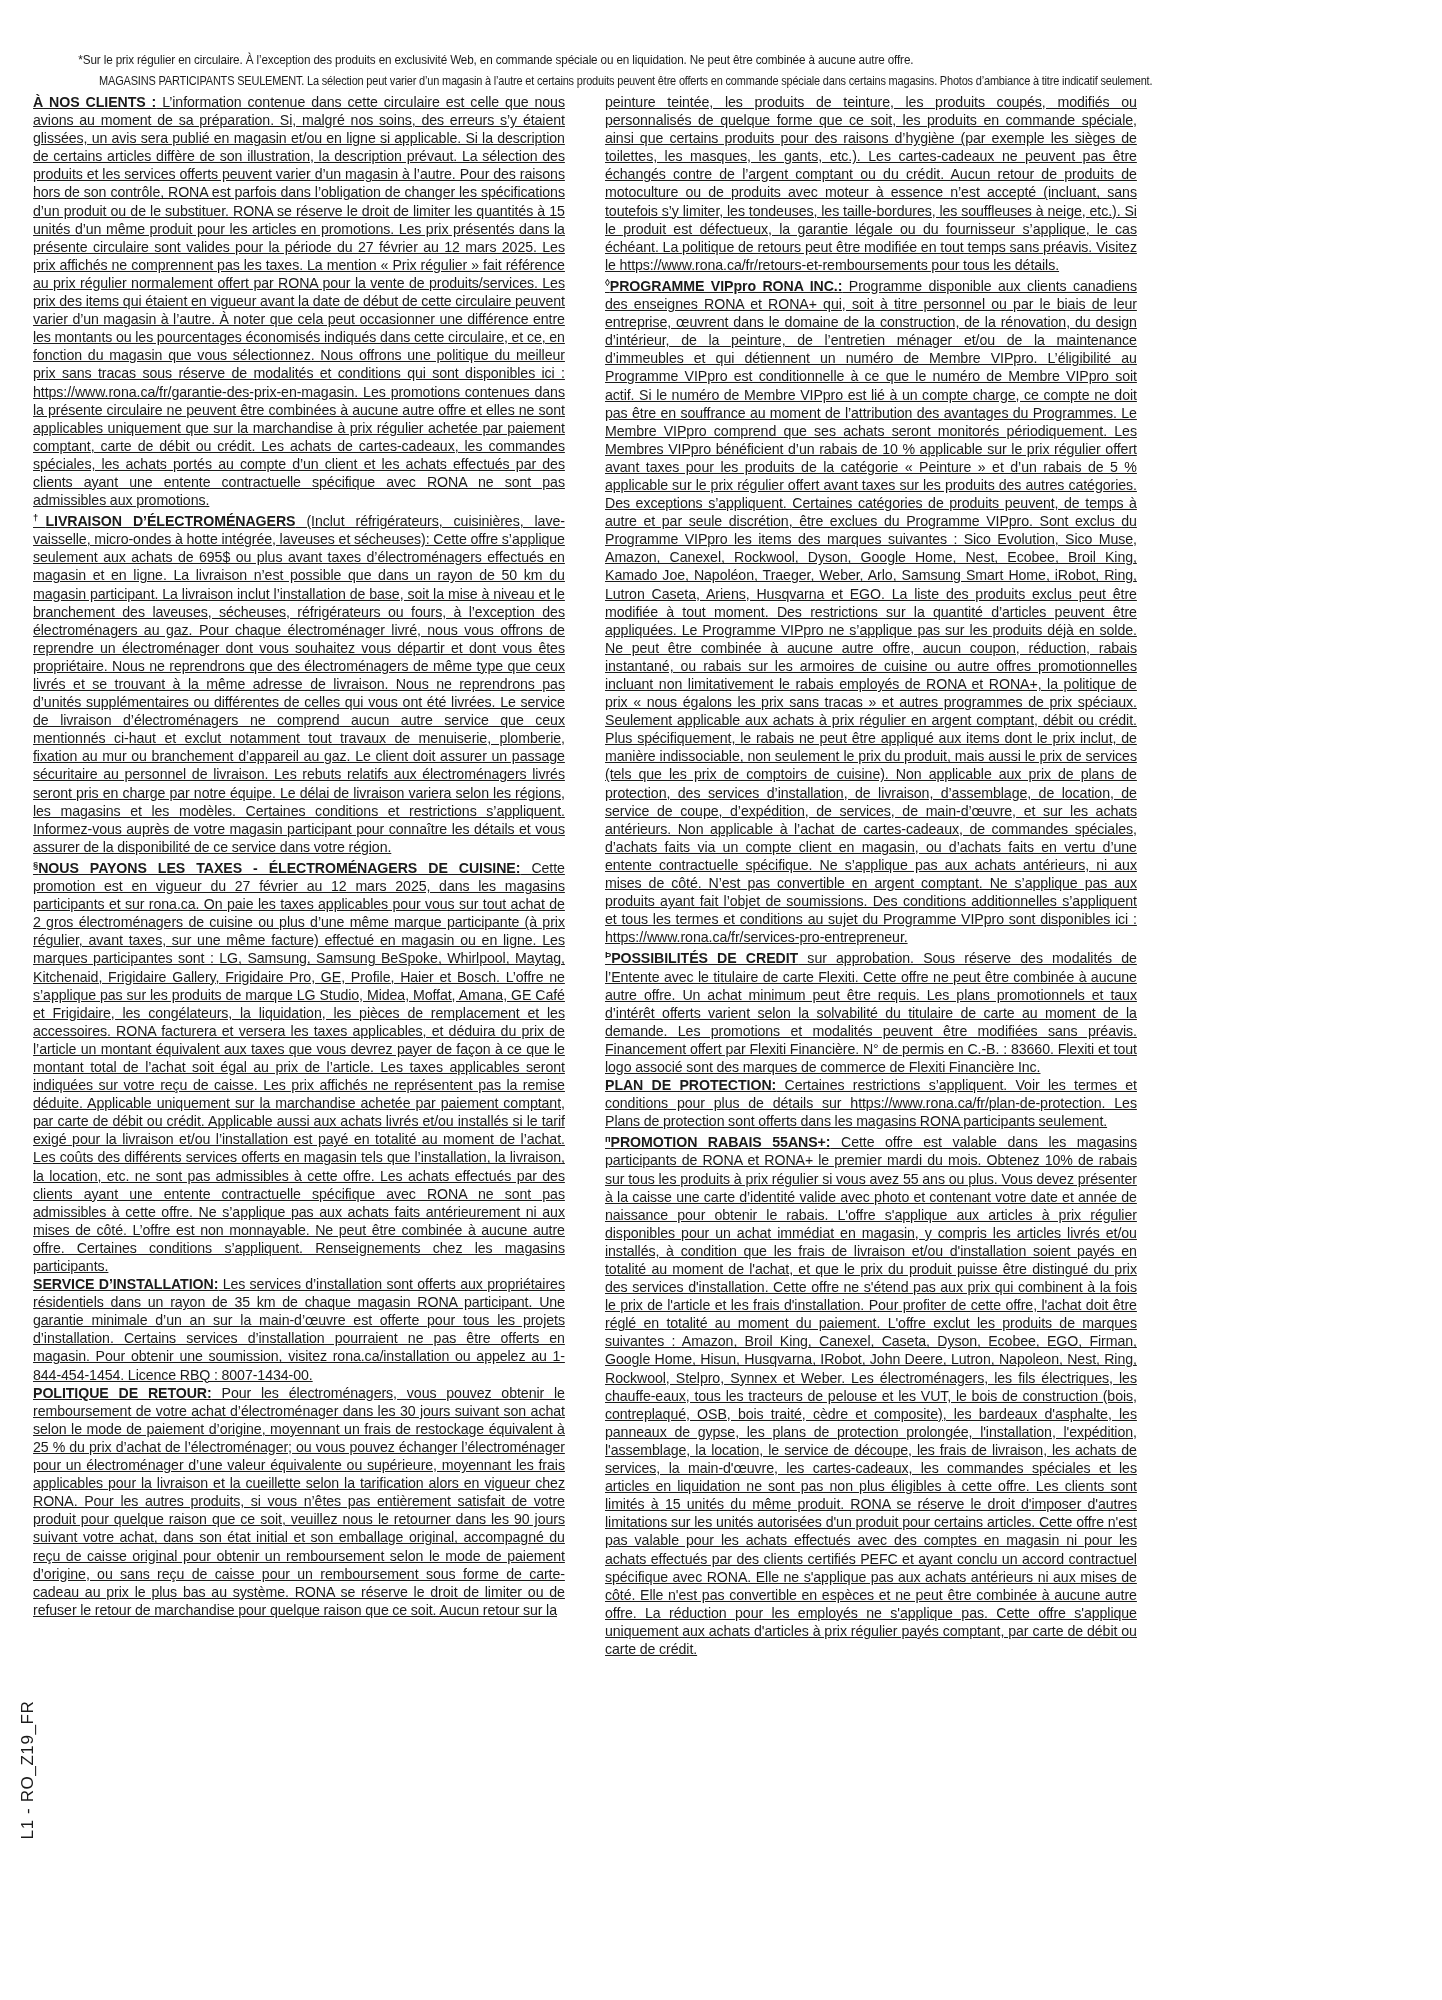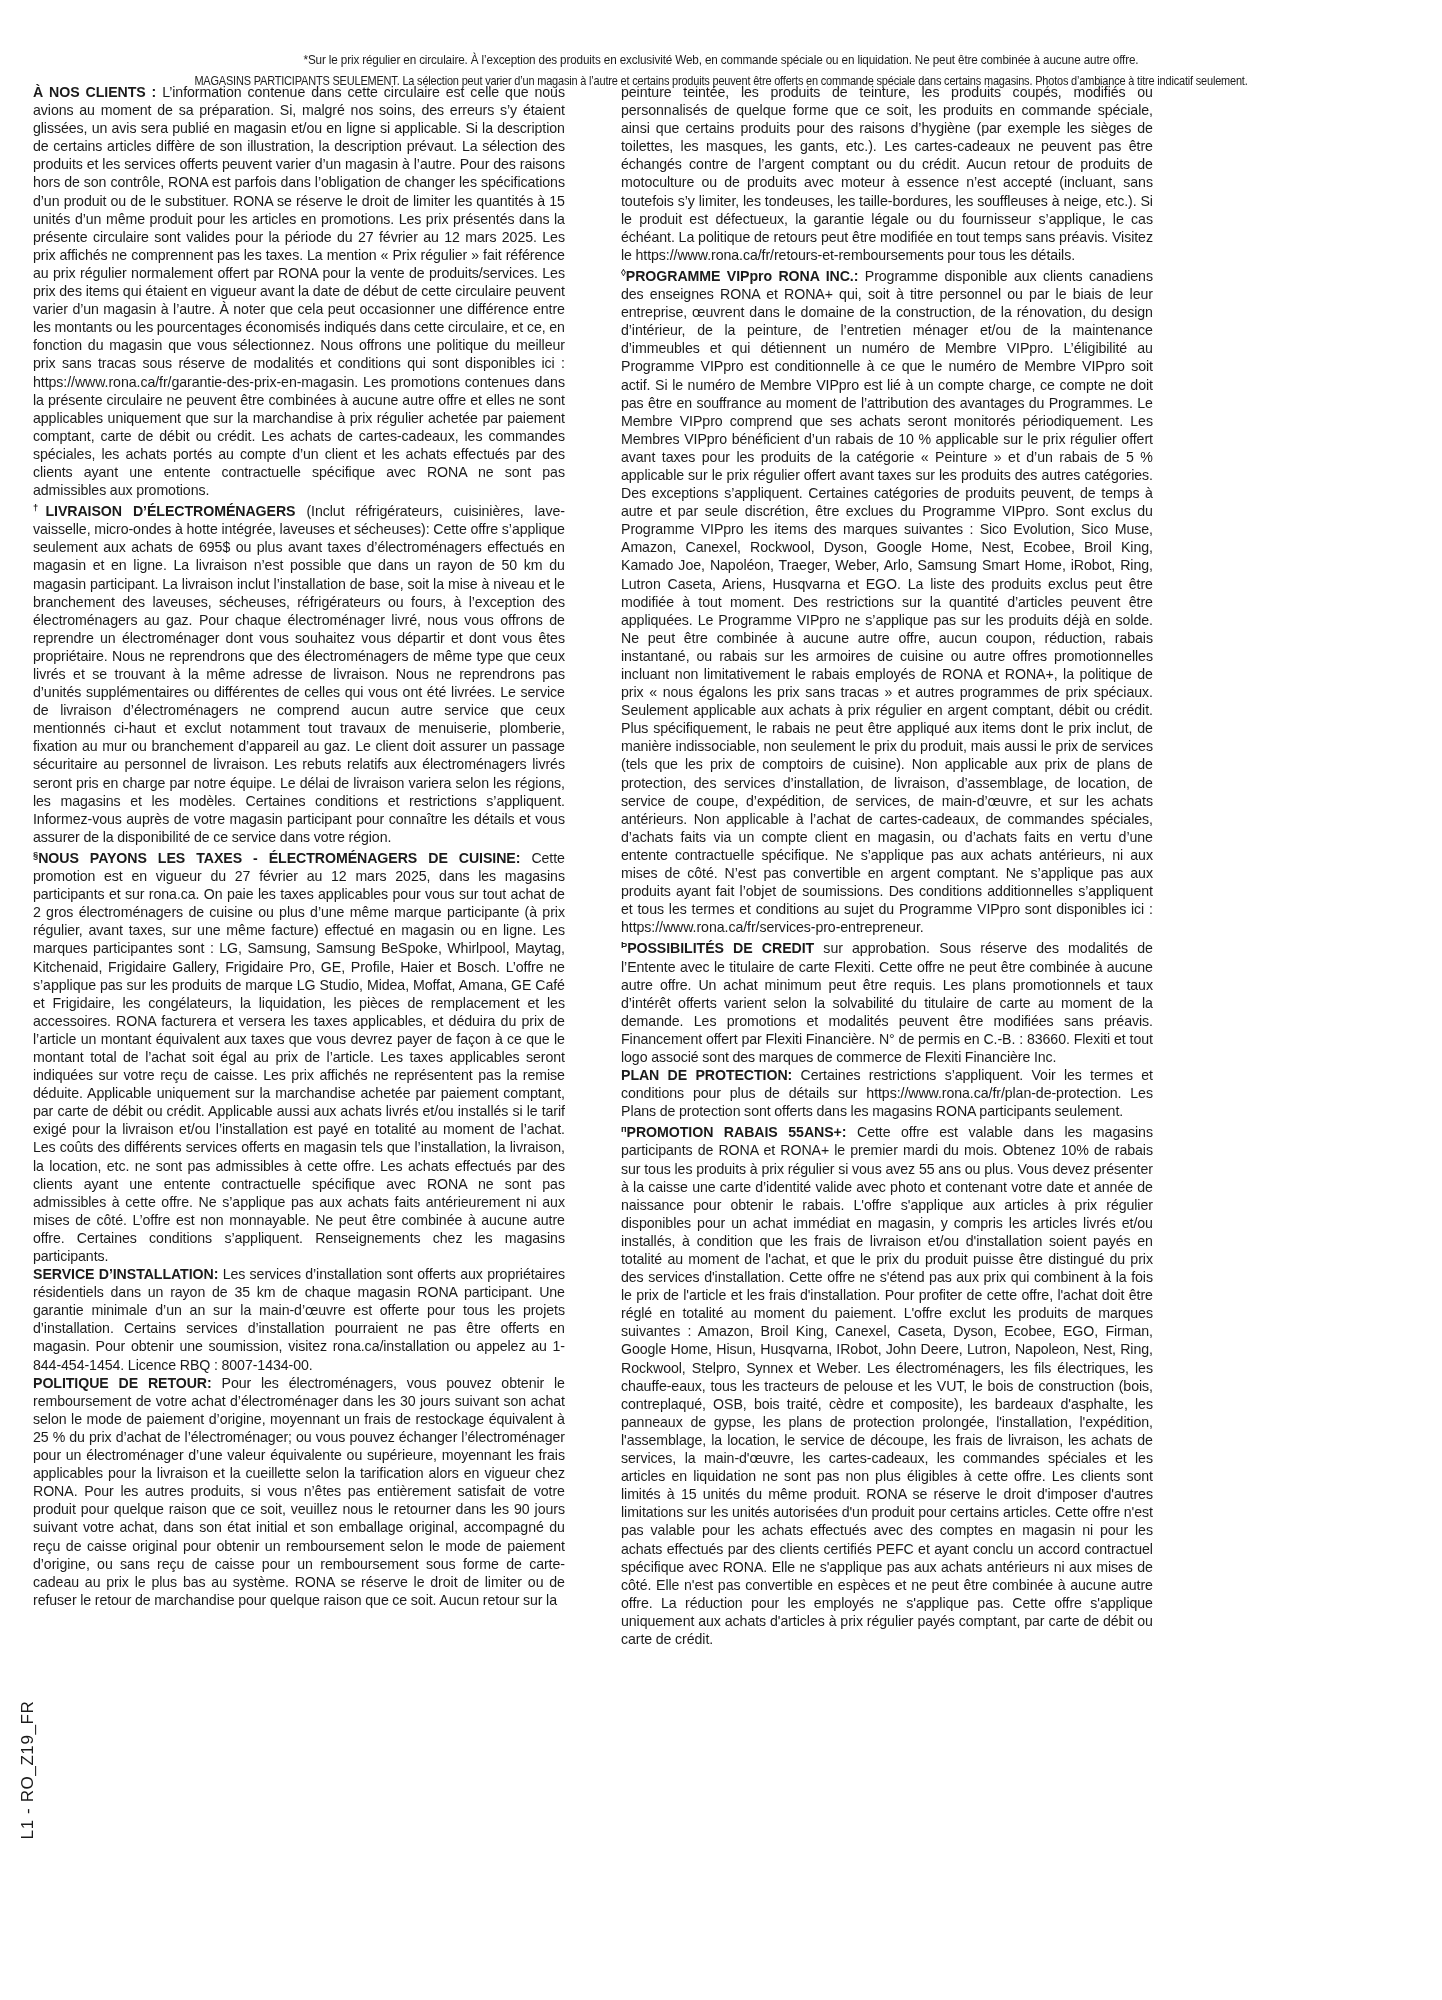--- a/index.html
+++ b/index.html
@@ -20,21 +20,21 @@
     position: absolute;
     inset: 0;
   }
 
   
   .top-notes {
     position: absolute;
     left: 30px;
     top: 52px;
     width: 1382px;
-    text-align: center;
+    text-align: left;
   }
   .top-note-1 {
     font-size: 12.6px;
     line-height: 16px;
     letter-spacing: -0.15px;
     transform: scaleX(0.93);
     transform-origin: center top;
   }
   .top-note-2 {
     font-size: 12.2px;
@@ -42,24 +42,25 @@
     letter-spacing: -0.2px;
     margin-top: 5px;
     transform: scaleX(0.9);
     transform-origin: center top;
   }
 
   
   .columns {
     position: absolute;
     left: 33px;
-    top: 83px;
+    top: 93px;
     width: 1378px;
     display: flex;
-    gap: 48px;
+    gap: 32px;
+    text-decoration: underline;
   }
   .col {
     width: 540px;
     flex: 0 0 540px;
   }
   .col p {
     margin: 0;
     font-size: 14.4px;
     line-height: 18.1px;
     text-align: justify;

